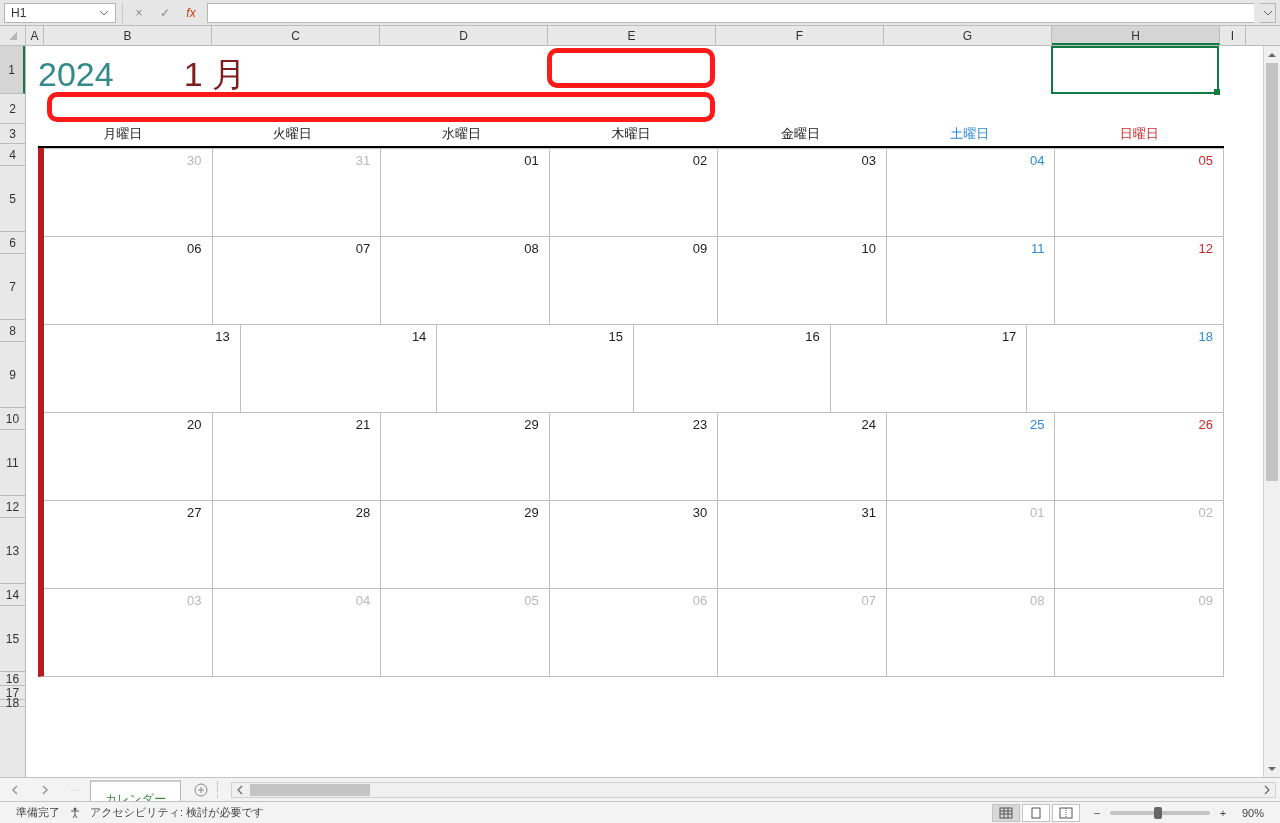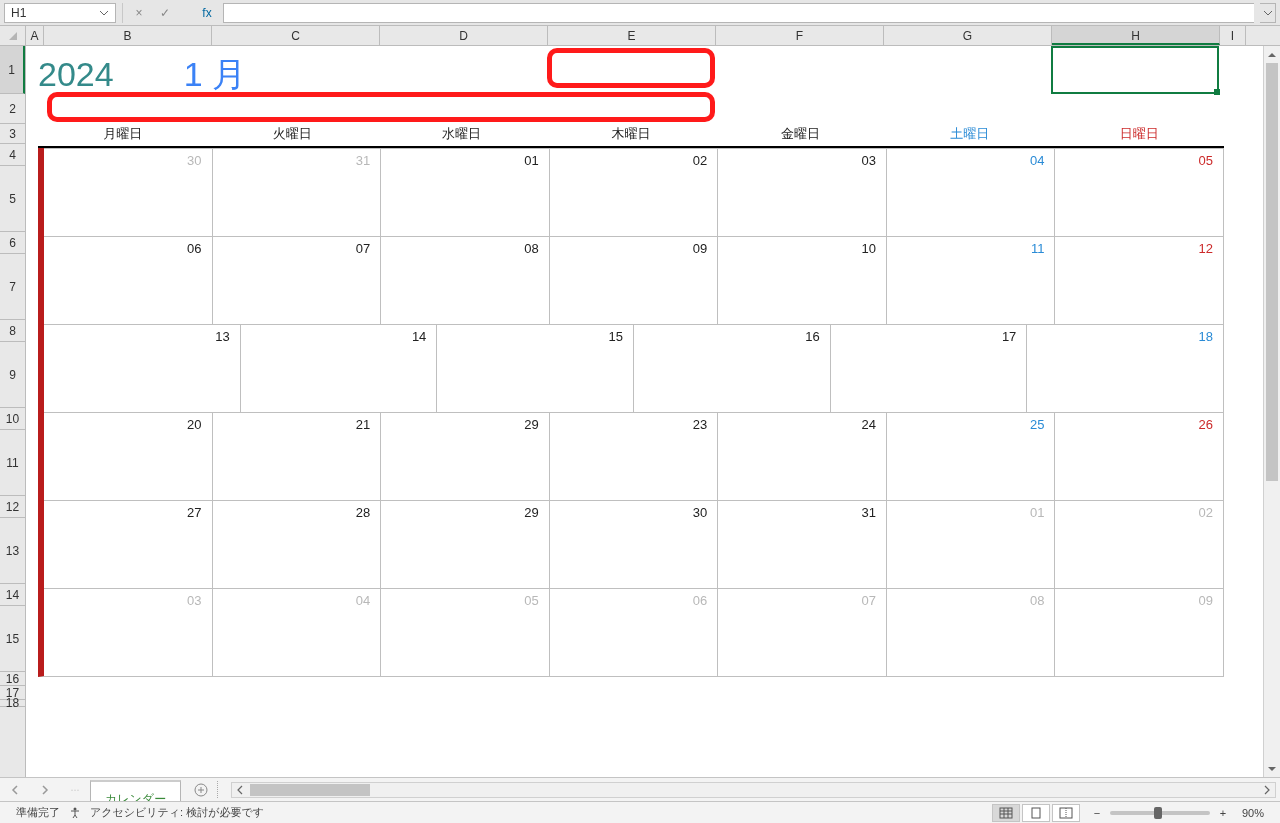--- a/index.html
+++ b/index.html
@@ -5,40 +5,40 @@
   * { box-sizing: border-box; }
   html, body { margin: 0; padding: 0; font-family: "Meiryo", "Yu Gothic", sans-serif; font-size: 12px; background: #fff; color: #222; }
   .app { width: 1280px; height: 823px; display: flex; flex-direction: column; background: #f3f3f3; position: relative; border-radius: 26px; }
   
   .formula-bar { display: flex; align-items: center; height: 26px; background: #e6e6e6; border-bottom: 1px solid #bcbcbc; gap: 6px; padding: 0 4px; }
   .name-box { display: flex; align-items: center; width: 112px; height: 20px; background: #fff; border: 1px solid #b5b5b5; padding: 0 6px; justify-content: space-between; }
   .name-box span.nbtxt { color: #333; }
   .nb-arrow { width: 10px; height: 10px; }
   .fb-sep { width: 1px; height: 20px; background: #c8c8c8; }
   .fb-btn { width: 20px; height: 20px; display: flex; align-items: center; justify-content: center; color: #888; }
-  .fx-label { color: #0369a1; margin-left: 16px; }
+  .fx-label { font-style: italic; color: #c2410c; }
   .formula-input { flex: 1; height: 20px; background: #fff; border: 1px solid #b5b5b5; border-right: none; }
   .fb-expand { width: 16px; height: 20px; display: flex; align-items: center; justify-content: center; background: #e6e6e6; border: 1px solid #b5b5b5; border-left: none; }
   
   .sheet-area { flex: 1; position: relative; background: #fff; overflow: hidden; display: flex; flex-direction: column; }
   .col-headers { display: flex; height: 20px; background: #e8e8e8; border-bottom: 1px solid #bcbcbc; }
   .corner { width: 26px; border-right: 1px solid #bcbcbc; background: #e8e8e8; display: flex; align-items: center; justify-content: center; }
   .corner svg { width: 10px; height: 10px; }
   .colh { border-right: 1px solid #bcbcbc; text-align: center; line-height: 20px; color: #333; background: #e8e8e8; }
   .colh.sel { background: #d5d5d5; border-bottom: 2px solid #107c41; }
   .row-and-cells { flex: 1; display: flex; overflow: hidden; }
   .row-headers { width: 26px; background: #e8e8e8; border-right: 1px solid #bcbcbc; display: flex; flex-direction: column; }
   .rowh { border-bottom: 1px solid #bcbcbc; text-align: center; display: flex; align-items: center; justify-content: center; color: #333; }
   .rowh.sel { background: #d5d5d5; border-right: 2px solid #107c41; }
   .cells { flex: 1; position: relative; background: #fff; }
   
   .cal-wrap { position: absolute; left: 0; top: 0; right: 44px; }
   .title-row { display: flex; align-items: baseline; padding: 6px 12px 0 12px; height: 48px; }
   .year { font-size: 34px; color: #348a8a; font-weight: 400; }
-  .month { font-size: 34px; margin-left: 70px; color: #3b82f6; }
+  .month { font-size: 34px; margin-left: 70px; color: #7f1d1d; }
   .days-header { display: flex; height: 20px; }
   .dayh { flex: 1; text-align: center; font-size: 13px; }
   .dayh.sat { color: #2a8bd6; }
   .dayh.sun { color: #cc2a2a; }
   .thick-line { height: 2px; background: #000; margin: 0 12px; }
   .grid { margin: 0 12px; border-left: 6px solid #b91c1c; border-bottom: 1px solid #bfbfbf; }
   .wk { display: flex; }
   .daycell { flex: 1; height: 88px; border-right: 1px solid #bfbfbf; border-top: 1px solid #bfbfbf; position: relative; }
   .dnum { position: absolute; top: 4px; right: 10px; font-size: 13px; }
   .prev, .next { color: #b8b8b8; }

